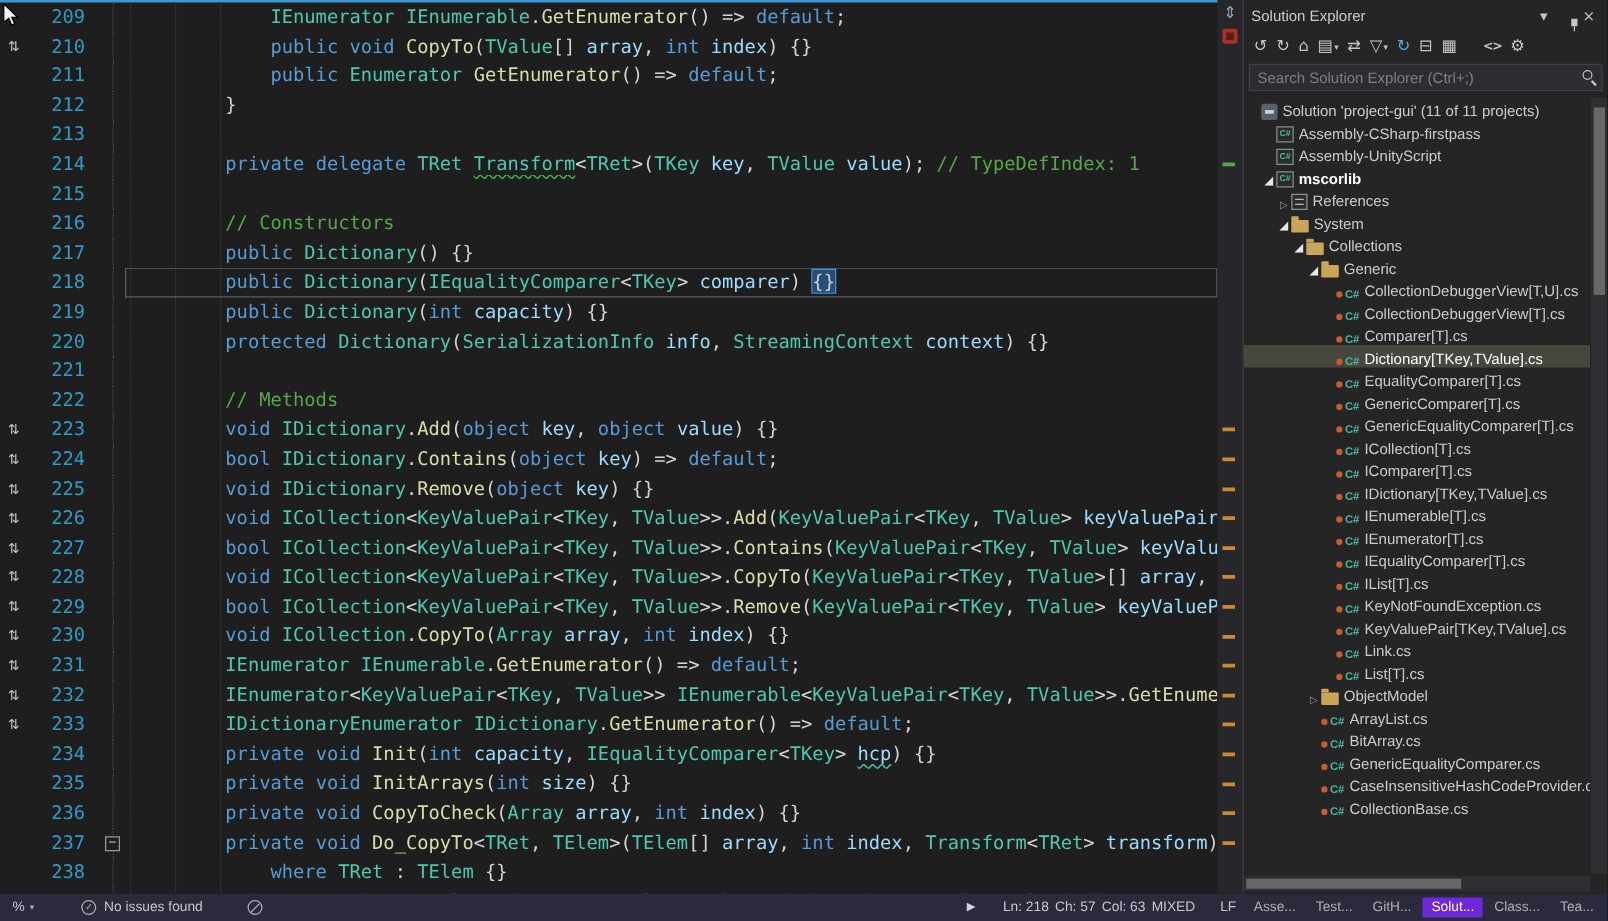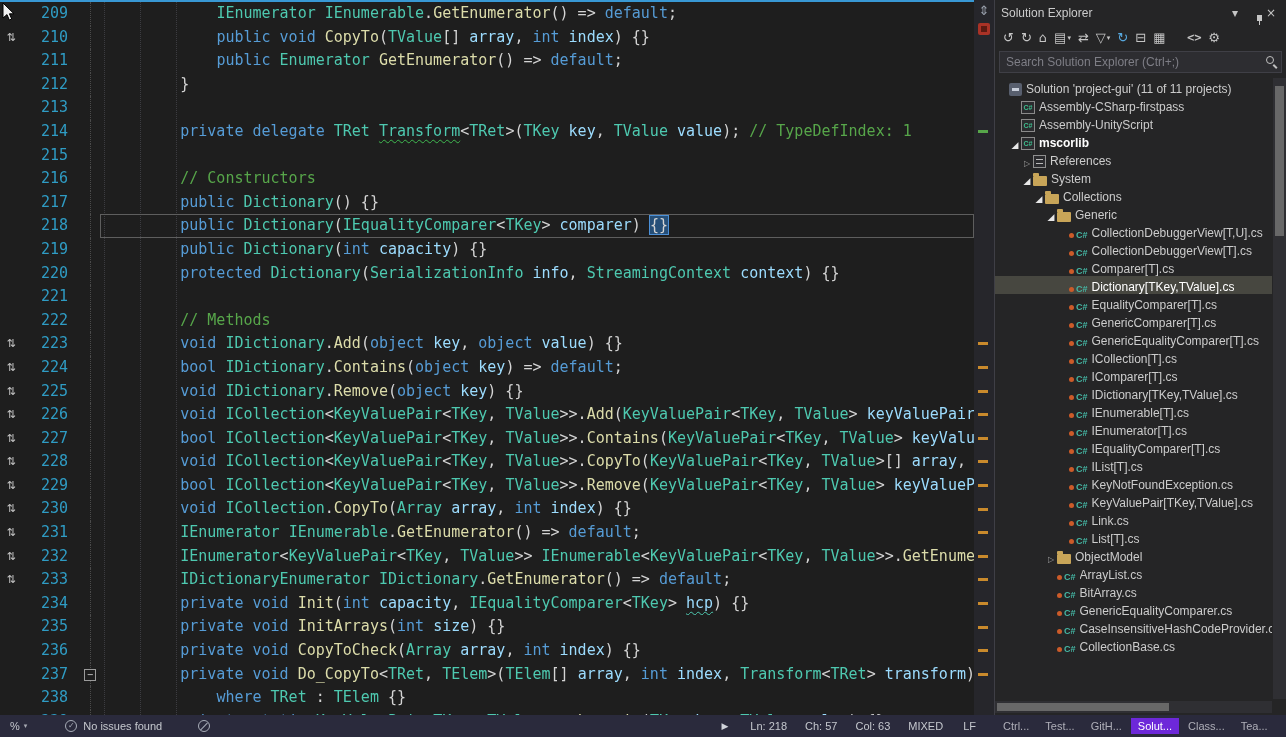--- a/index.html
+++ b/index.html
@@ -84,21 +84,21 @@
   
   .statusbar{position:absolute;left:0;bottom:0;width:1286px;height:22px;background:#2A2A3C;display:flex;align-items:center;font-size:11px;color:#C5C8CE}
   .zoomctl{padding:0 8px 0 10px;display:flex;align-items:center;gap:4px;height:100%}
   .zoomcaret{font-size:7px;font-family:"DejaVu Sans",sans-serif;color:#A8ABB4}
   .issues{display:flex;align-items:center;gap:6px;margin-left:30px}
   .chk-icon{width:12px;height:12px;border:1px solid #A8ADB8;border-radius:50%;font-size:8px;line-height:10px;text-align:center;color:#A8ADB8;font-family:"DejaVu Sans",sans-serif}
   .noslash{position:relative;width:12px;height:12px;border:1px solid #A8ADB8;border-radius:50%;margin-left:36px}
   .noslash::after{content:'';position:absolute;left:0;top:4.5px;width:10px;height:1px;background:#A8ADB8;transform:rotate(-45deg)}
   .sspacer{flex:1}
   .chev{font-family:"DejaVu Sans",sans-serif;font-size:9px;margin-right:22px;color:#D0D3DA}
-  .pos{margin-right:18px}
+  .pos{margin-right:5px}
   .pos.enc{margin-right:20px}
   .pos.eol{}
   .ptabs{width:292px;display:flex;align-items:center;height:100%;padding-left:2px}
   .ptab{padding:2px 7px;margin-right:2px;color:#AFAFB8}
   .ptab.active{background:#6d28d9;color:#FFFFFF}
 </style>
 </head>
 <body>
 
 <div class="app">
@@ -429,21 +429,21 @@
     </div>
     <span class="noslash"></span>
     <div class="sspacer"></div>
     <span class="chev">▶</span>
     <span class="pos">Ln: 218</span>
     <span class="pos">Ch: 57</span>
     <span class="pos">Col: 63</span>
     <span class="pos enc">MIXED</span>
     <span class="pos eol">LF</span>
     <div class="ptabs" id="panel-tabs">
-        <span class="ptab">Ctrl...</span>
+        <span class="ptab">Asse...</span>
         <span class="ptab">Test...</span>
         <span class="ptab">GitH...</span>
         <span class="ptab active">Solut...</span>
         <span class="ptab">Class...</span>
         <span class="ptab">Tea...</span>
       </div>
   </div>
 
 </div>
 

